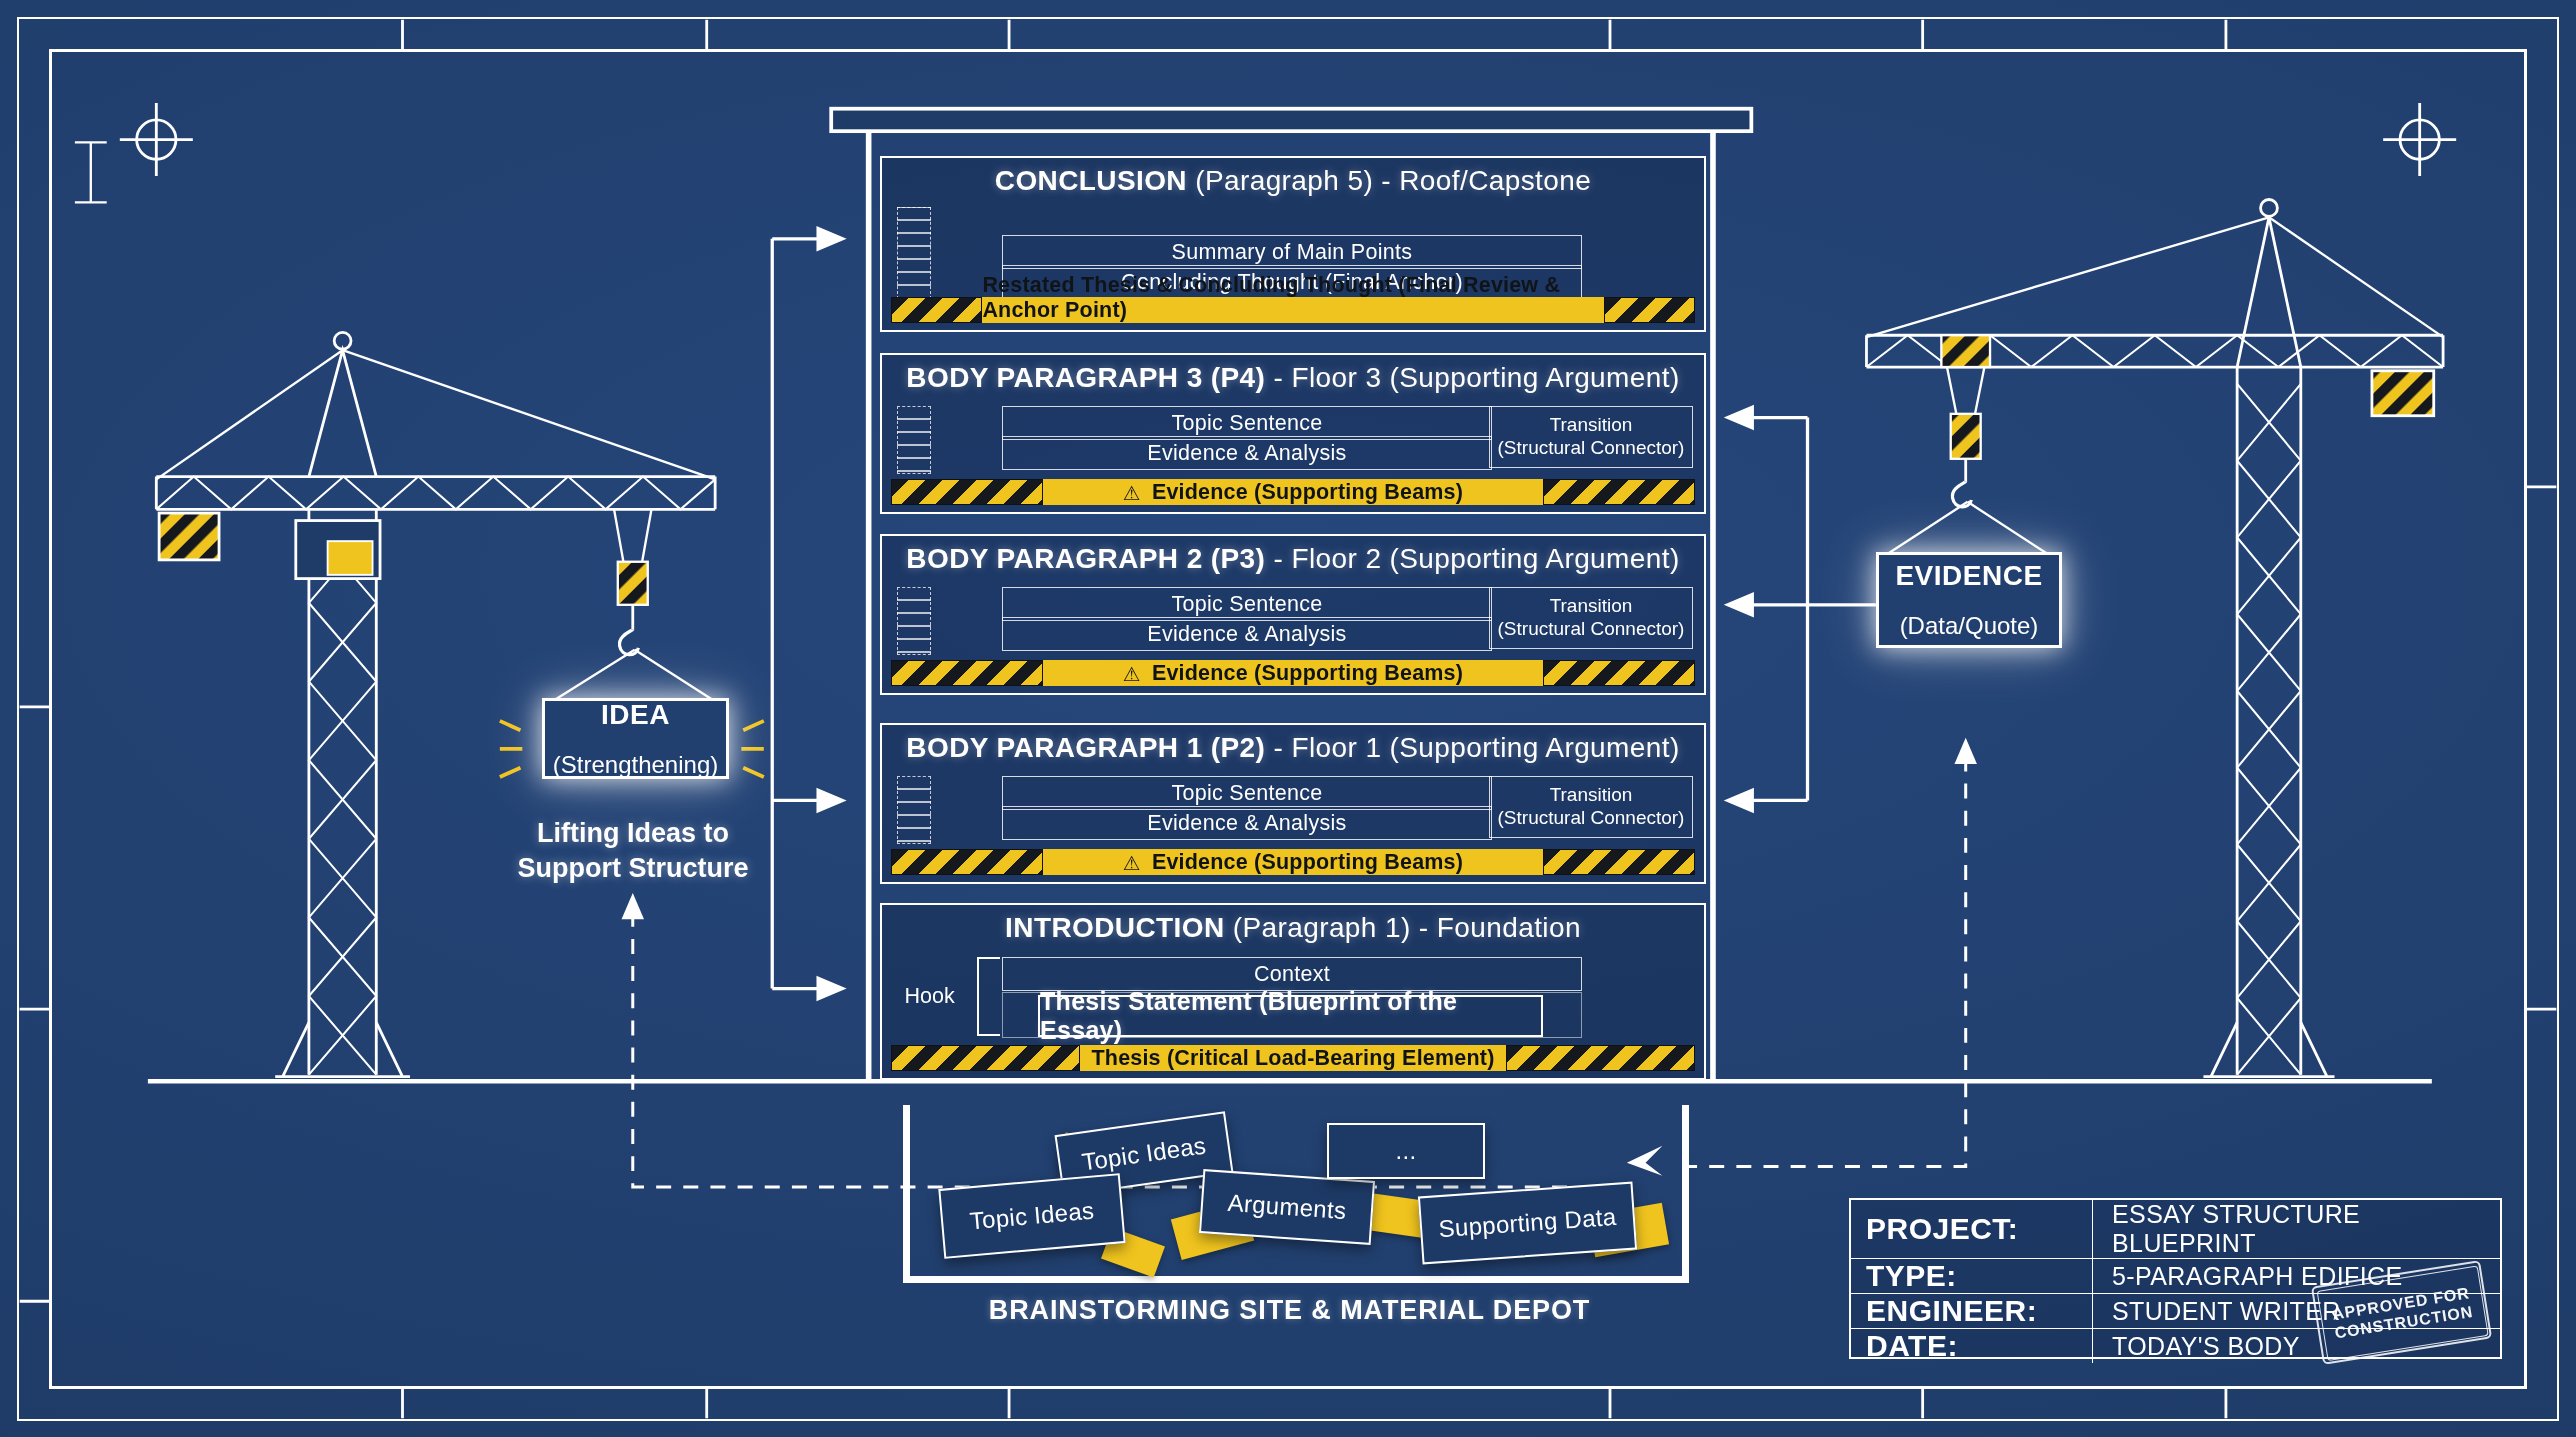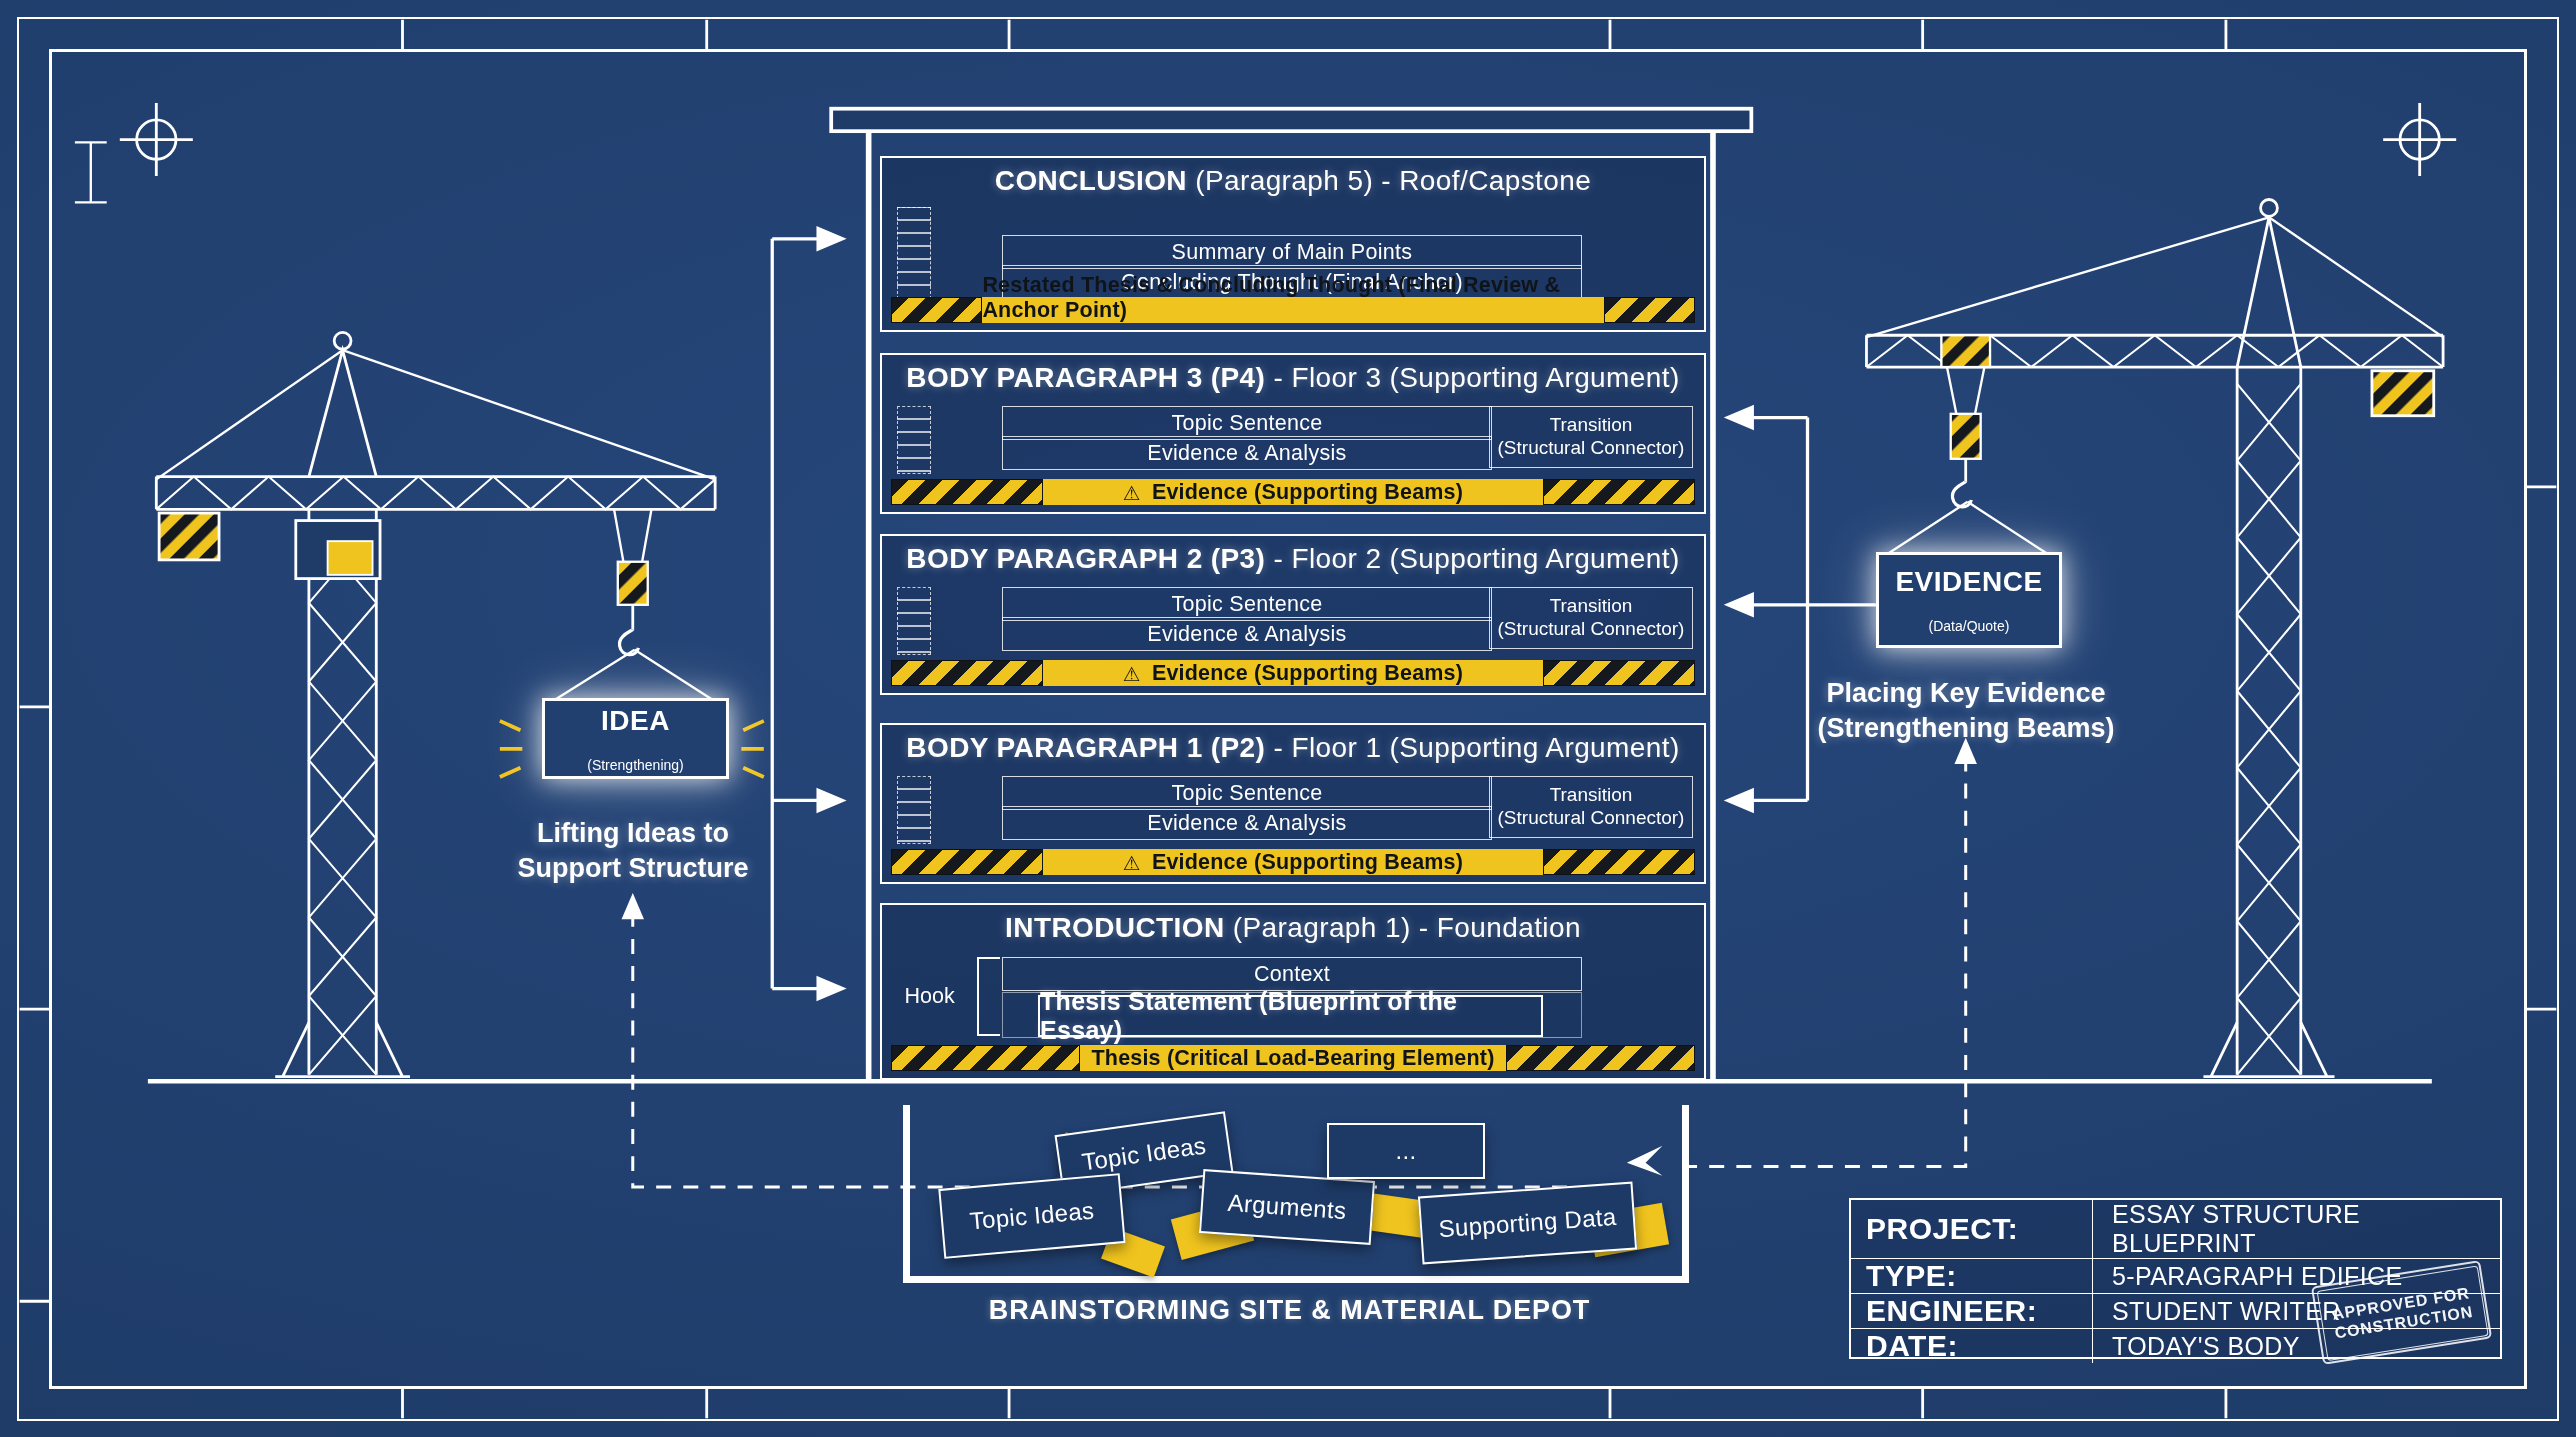--- a/index.html
+++ b/index.html
@@ -32,21 +32,21 @@
   .thin-outline{position:absolute;border:1.9px solid rgba(255,255,255,.5);}
   .thesis-box{position:absolute;border:2.8px solid #fff;display:flex;align-items:center;justify-content:center;
     font-weight:bold;font-size:25px;letter-spacing:0.3px;text-shadow:0 0 7.5px rgba(255,255,255,.3);}
   .hook-label{position:absolute;font-size:21.5px;}
   .hook-bracket{position:absolute;width:20.6px;border-left:2.8px solid #fff;border-top:2.8px solid #fff;border-bottom:2.8px solid #fff;}
 
   
   .load-card{position:absolute;border:3.7px solid #fff;background:#21406f;z-index:3;display:flex;flex-direction:column;
     align-items:center;justify-content:center;box-shadow:0 0 24px rgba(255,255,255,.75),0 0 56px rgba(255,255,255,.35);}
   .load-title{font-weight:bold;font-size:28px;letter-spacing:0.5px;}
-  .load-sub{font-size:14px;margin-top:20px;}
+  .load-sub{font-size:24px;margin-top:20px;}
   .crane-caption{position:absolute;text-align:center;font-weight:bold;font-size:27px;line-height:35px;z-index:3;
     text-shadow:0 0 9.4px rgba(255,255,255,.4);}
 
   
   .depot{position:absolute;left:903px;top:1105px;width:772px;height:171px;z-index:2;
     border-left:7.5px solid #fff;border-right:7.5px solid #fff;border-bottom:7.5px solid #fff;}
   .patch{position:absolute;background:#f0c41e;z-index:2;box-shadow:0 2.8px 7.5px rgba(0,0,0,.35);}
   .note-card{position:absolute;background:#1d3a66;border:2.8px solid #fff;z-index:3;display:flex;align-items:center;
     justify-content:center;font-size:24px;box-shadow:0 5.6px 13px rgba(0,0,0,.4);letter-spacing:0.3px;}
   .depot-caption{position:absolute;left:915px;top:1295px;width:749px;text-align:center;font-weight:bold;
@@ -263,24 +263,20 @@
   </div>
   <div class="crane-caption" style="left:440px;top:816px;width:386px;">
     <div>Lifting Ideas to</div>
     <div>Support Structure</div>
   </div>
 
   <div class="load-card" style="left:1876px;top:552px;width:180px;height:90px;">
     <div class="load-title">EVIDENCE</div>
     <div class="load-sub">(Data/Quote)</div>
   </div>
-  <div class="crane-caption" style="left:1760px;top:676px;width:412px;">
-    <div>Placing Key Evidence</div>
-    <div>(Strengthening Beams)</div>
-  </div>
 
   <div class="depot"></div>
   <div class="patch" style="left:1062px;top:1138px;width:66px;height:37px;transform:rotate(10deg);"></div>
   <div class="patch" style="left:1175px;top:1209px;width:75px;height:42px;transform:rotate(-15deg);"></div>
   <div class="patch" style="left:1371px;top:1198px;width:66px;height:37px;transform:rotate(8deg);"></div>
   <div class="patch" style="left:1591px;top:1209px;width:75px;height:42px;transform:rotate(-10deg);"></div>
   <div class="patch" style="left:1105px;top:1236px;width:56px;height:33px;transform:rotate(20deg);"></div>
 
   <div class="note-card" style="left:1058px;top:1123px;width:168px;height:58px;transform:rotate(-8deg);">
       <span>Topic Ideas</span>

